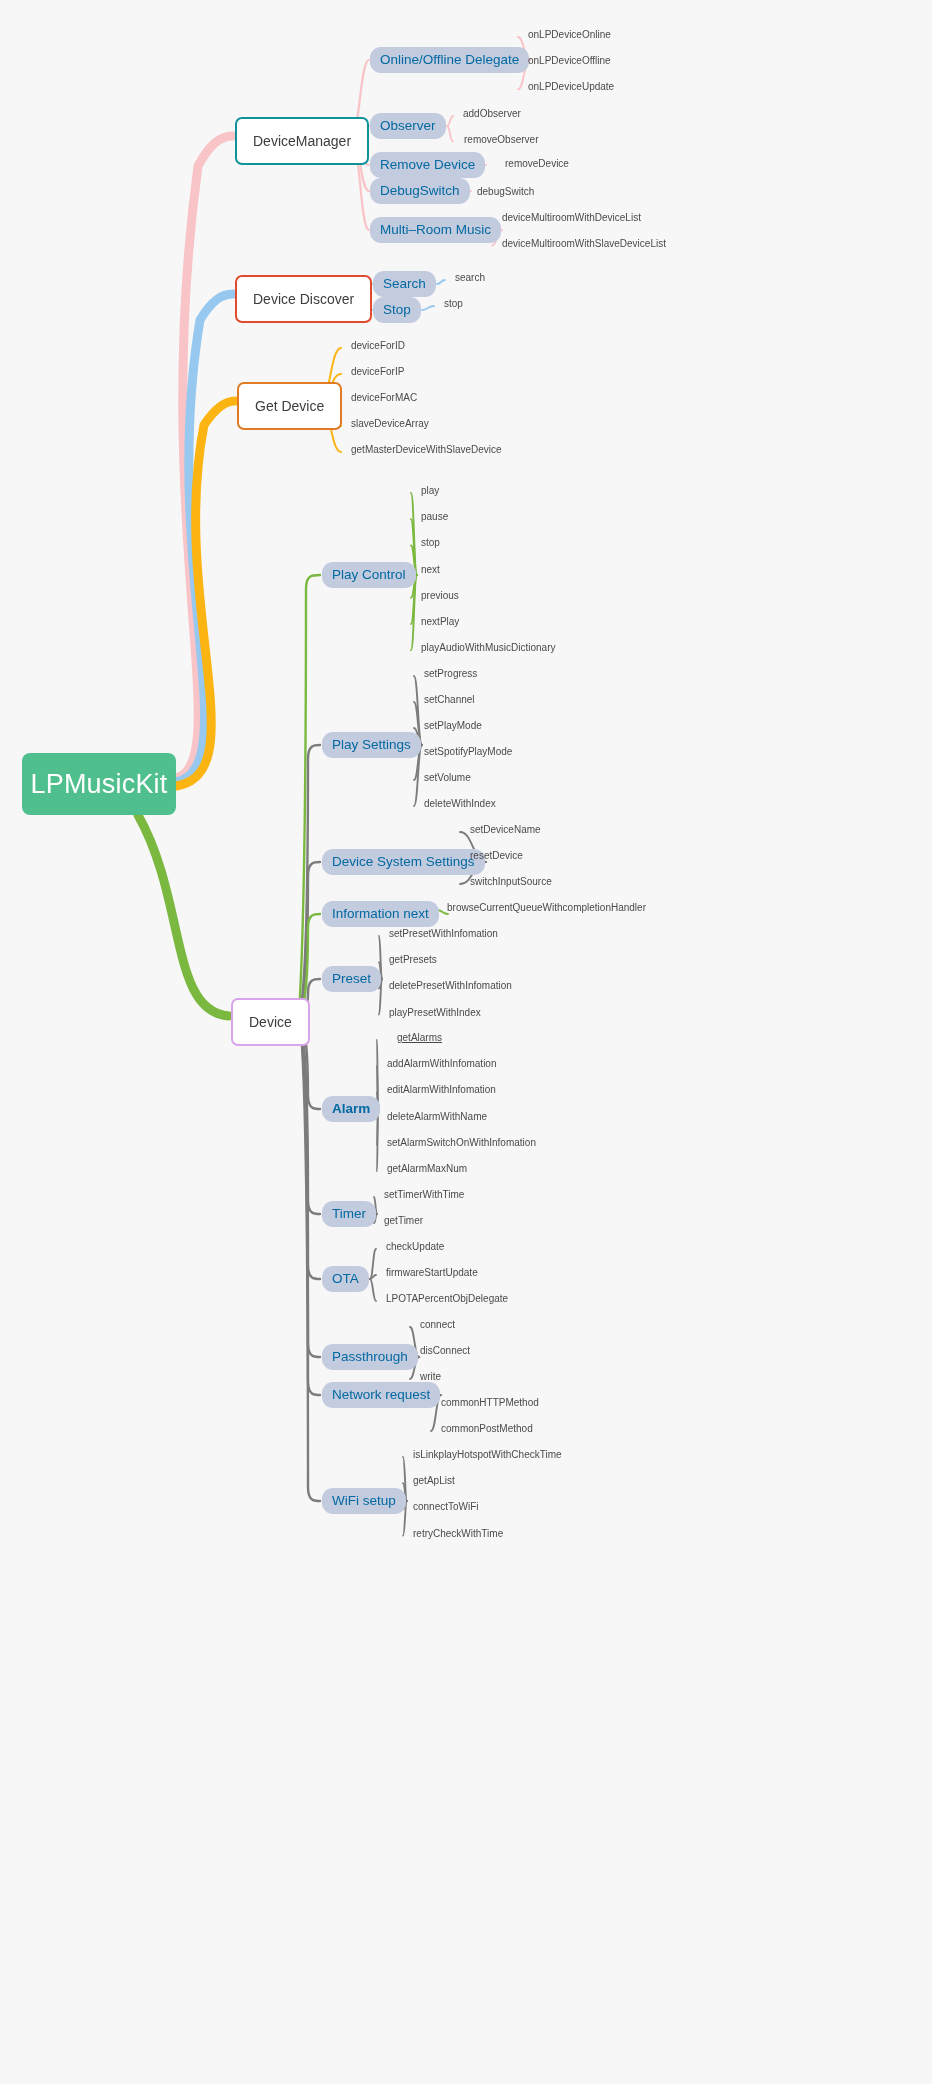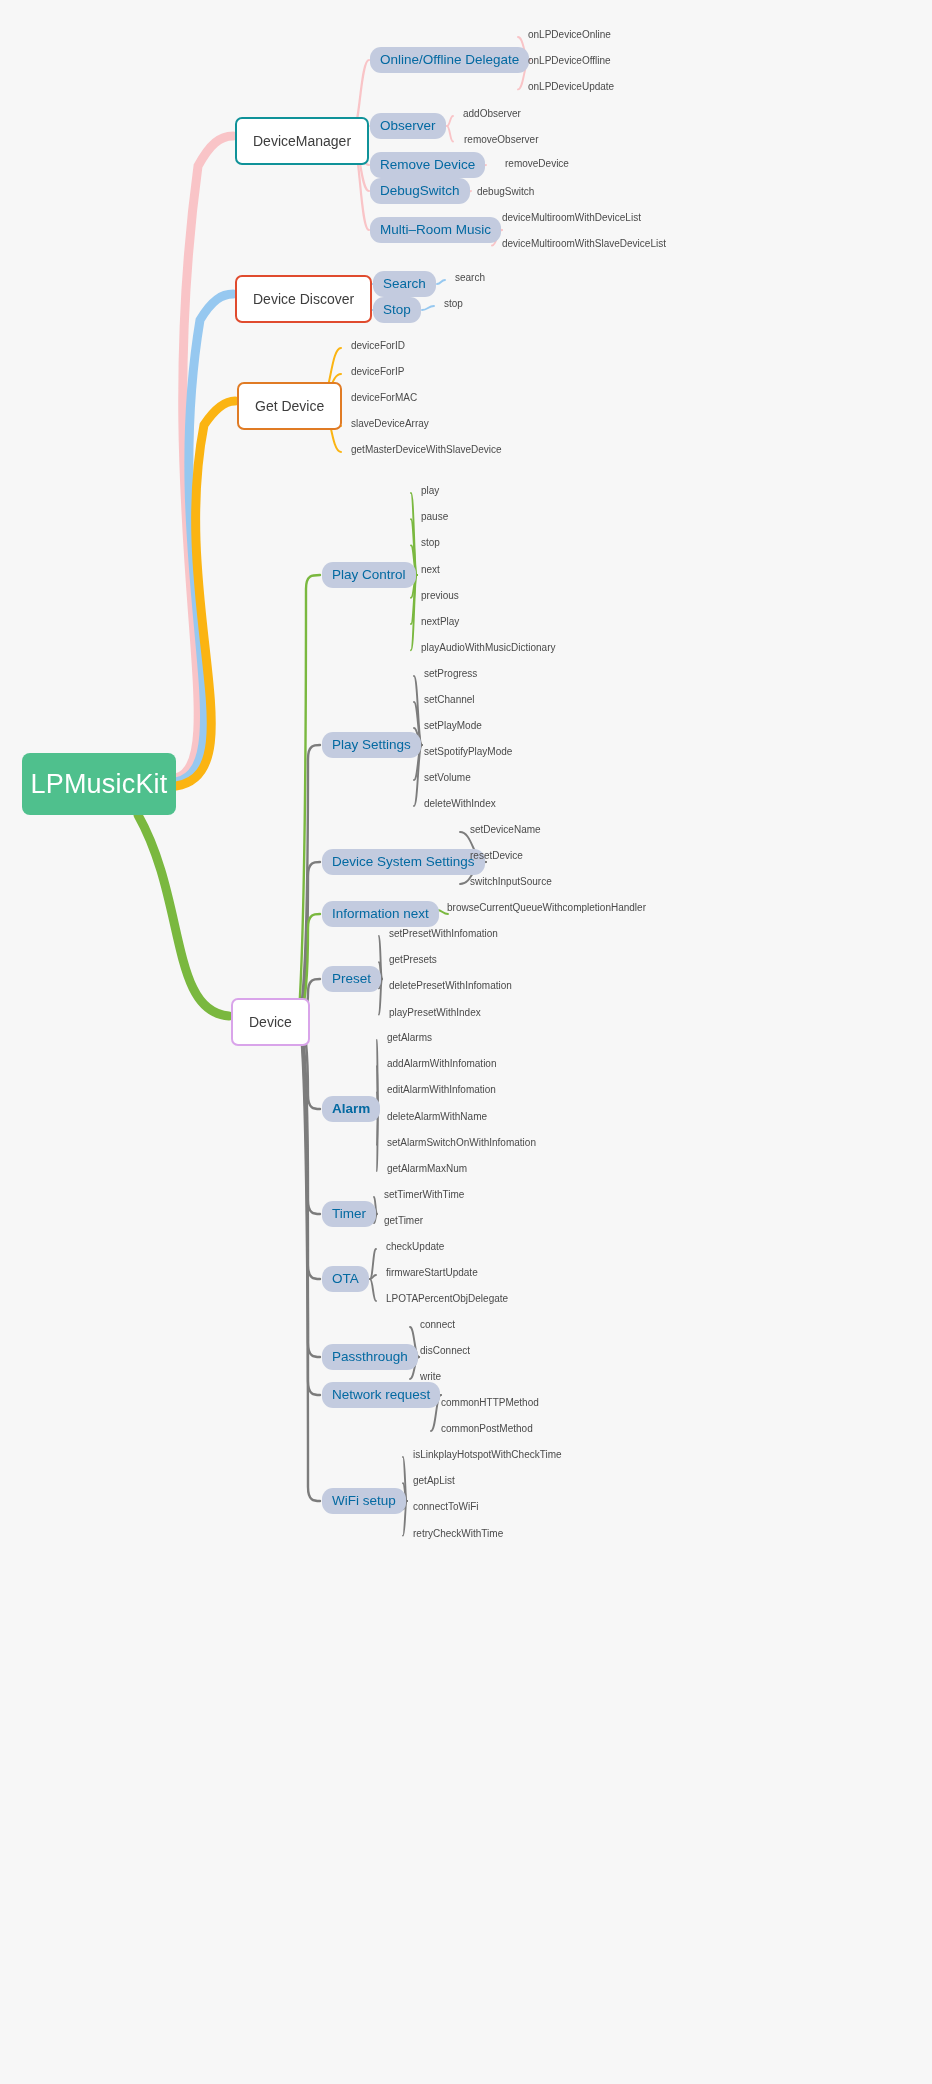--- a/index.html
+++ b/index.html
@@ -191,21 +191,21 @@
       <div class="node leaf" style="left: 470px; top: 851px;">resetDevice</div>
       <div class="node leaf" style="left: 470px; top: 877px;">switchInputSource</div>
       <div class="node l2" style="left: 322px; top: 901px;">Information next</div>
       <div class="node leaf" style="left: 447px; top: 903px;">browseCurrentQueueWithcompletionHandler</div>
       <div class="node l2" style="left: 322px; top: 966px;">Preset</div>
       <div class="node leaf" style="left: 389px; top: 929px;">setPresetWithInfomation</div>
       <div class="node leaf" style="left: 389px; top: 955.2px;">getPresets</div>
       <div class="node leaf" style="left: 389px; top: 981.4px;">deletePresetWithInfomation</div>
       <div class="node leaf" style="left: 389px; top: 1007.6px;">playPresetWithIndex</div>
       <div class="node l2" style="left: 322px; top: 1096px; font-weight: bold;">Alarm</div>
-      <div class="node leaf" style="left: 387px; top: 1033px;">getAlarms</div>
+      <div class="node leaf" style="left: 397px; top: 1033px; text-decoration: underline;">getAlarms</div>
       <div class="node leaf" style="left: 387px; top: 1059.2px;">addAlarmWithInfomation</div>
       <div class="node leaf" style="left: 387px; top: 1085.4px;">editAlarmWithInfomation</div>
       <div class="node leaf" style="left: 387px; top: 1111.6px;">deleteAlarmWithName</div>
       <div class="node leaf" style="left: 387px; top: 1137.8px;">setAlarmSwitchOnWithInfomation</div>
       <div class="node leaf" style="left: 387px; top: 1164px;">getAlarmMaxNum</div>
       <div class="node l2" style="left: 322px; top: 1201px;">Timer</div>
       <div class="node leaf" style="left: 384px; top: 1190px;">setTimerWithTime</div>
       <div class="node leaf" style="left: 384px; top: 1216px;">getTimer</div>
       <div class="node l2" style="left: 322px; top: 1266px;">OTA</div>
       <div class="node leaf" style="left: 386px; top: 1242px;">checkUpdate</div>

